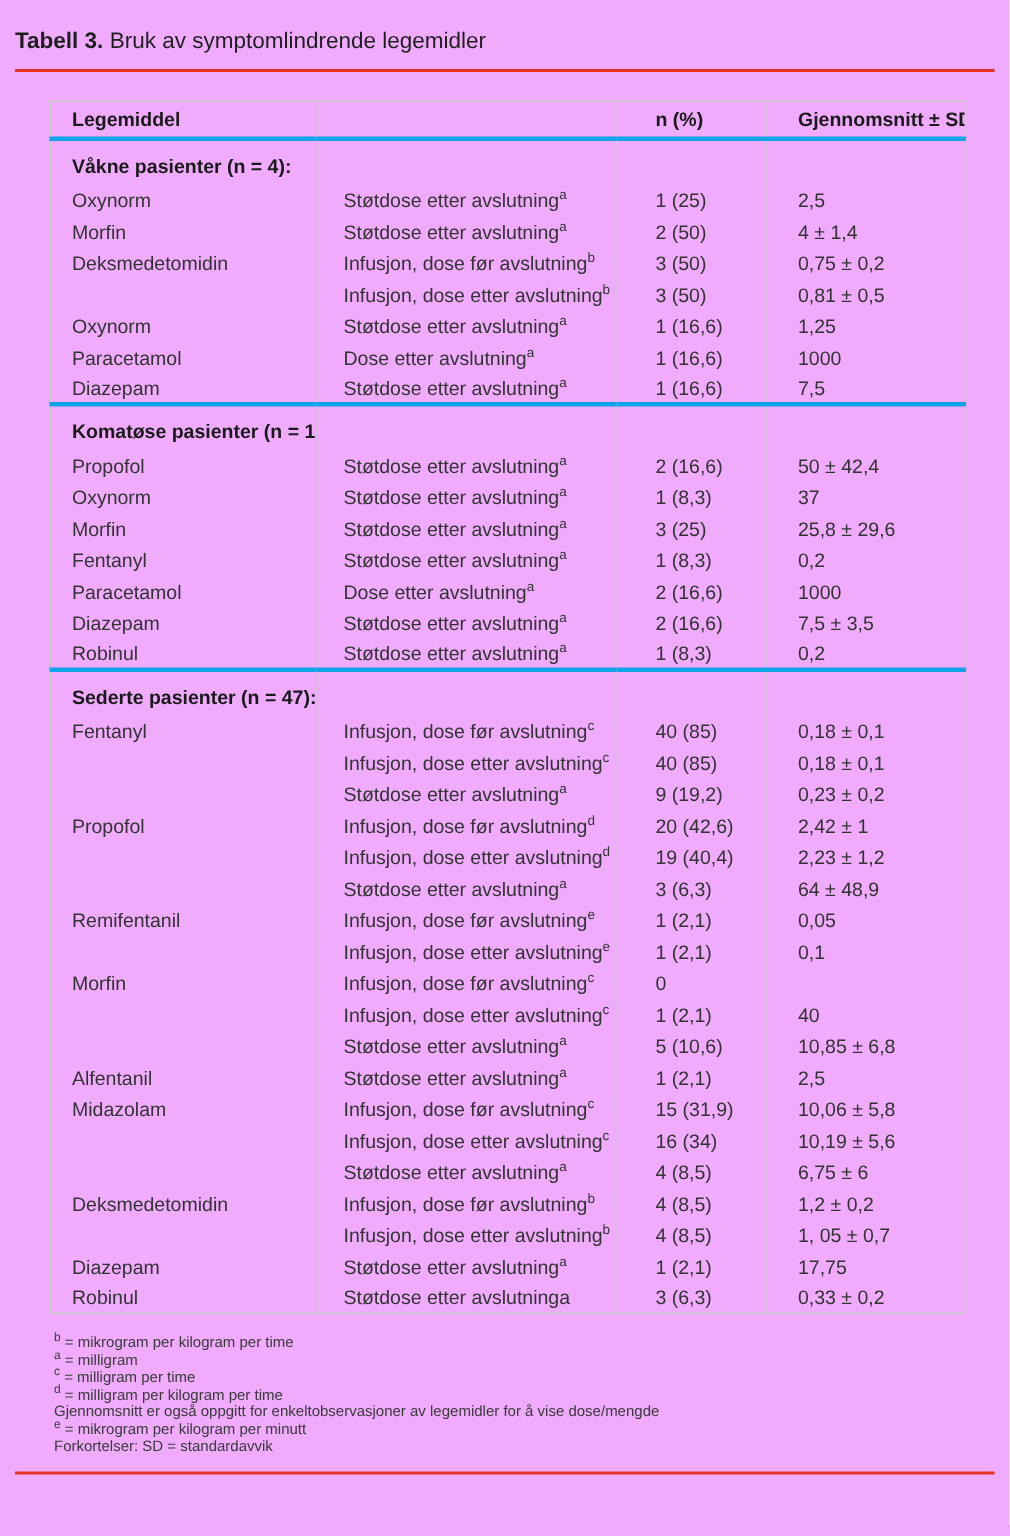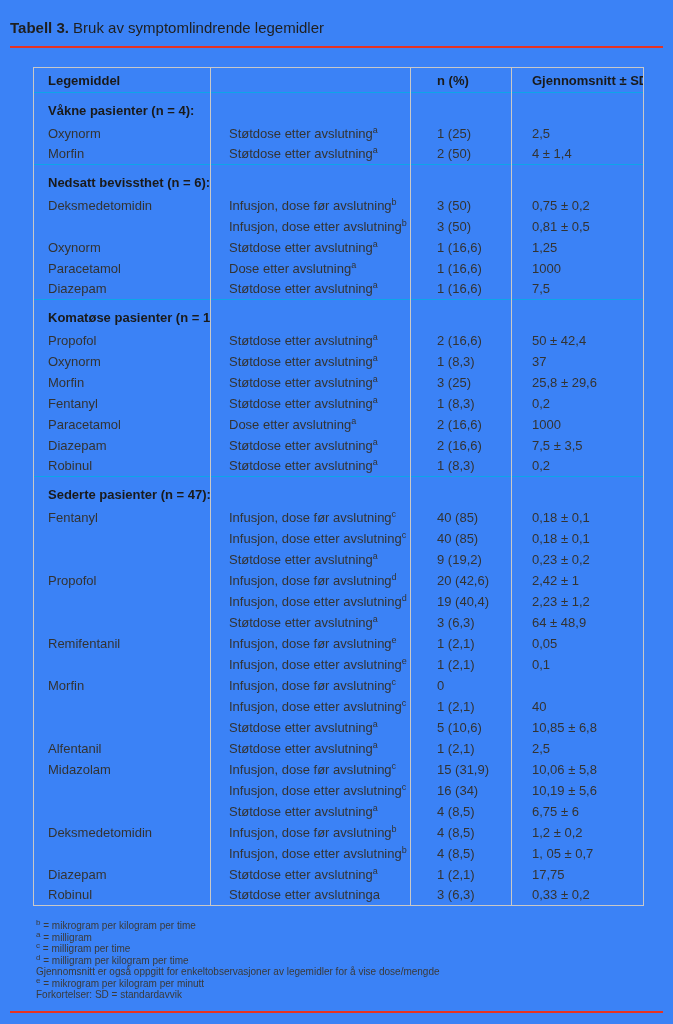--- a/index.html
+++ b/index.html
@@ -6,21 +6,21 @@
     margin: 0;
     padding: 0;
     background: #ffffff;
     font-family: "Liberation Sans", "DejaVu Sans", sans-serif;
     color: #2b2b2b;
   }
   .page {
     position: relative;
     width: 673px;
     height: 1024px;
-    background: #3b82f6;
+    background: #f0abfc;
     overflow: hidden;
   }
   .doc-title {
     margin: 18px 10px 0 10px;
     font-size: 15px;
     line-height: 19px;
     color: #1f1f1f;
   }
   .doc-title .bold { font-weight: bold; }
   .accent-rule {
@@ -55,21 +55,21 @@
     overflow: hidden;
   }
   table.meds .pc1 { padding-left: 14px; }
   table.meds .pc2 { padding-left: 18px; }
   table.meds .pc3 { padding-left: 26px; }
   table.meds .pc4 { padding-left: 20px; }
   tr.head-row { height: 25px; }
   tr.head-row th { font-weight: bold; color: #1a1a1a; }
   tr.section-row { height: 30px; }
   tr.section-row td {
-    border-top: 1px solid #0ea5e9;
+    border-top: 3px solid #0ea5e9;
     font-weight: bold;
     color: #1a1a1a;
     vertical-align: bottom;
   }
   tr.section-row td .sec-pad { display: block; padding-bottom: 5px; }
   tr.data-row { height: 21px; }
   sup.note {
     font-size: 9px;
     line-height: 0;
     vertical-align: super;
@@ -132,28 +132,20 @@
             <td class="pc2">Støtdose etter avslutning<sup class="note">a</sup></td>
             <td class="pc3">1 (25)</td>
             <td class="pc4">2,5</td>
           </tr>
           <tr class="data-row">
             <td class="pc1">Morfin</td>
             <td class="pc2">Støtdose etter avslutning<sup class="note">a</sup></td>
             <td class="pc3">2 (50)</td>
             <td class="pc4">4 ± 1,4</td>
           </tr>
-          <tr class="section-row">
-            <td class="pc1">
-              <span class="sec-pad">Nedsatt bevissthet (n = 6):</span>
-            </td>
-            <td class="pc2"></td>
-            <td class="pc3"></td>
-            <td class="pc4"></td>
-          </tr>
           <tr class="data-row">
             <td class="pc1">Deksmedetomidin</td>
             <td class="pc2">Infusjon, dose før avslutning<sup class="note">b</sup></td>
             <td class="pc3">3 (50)</td>
             <td class="pc4">0,75 ± 0,2</td>
           </tr>
           <tr class="data-row">
             <td class="pc1"></td>
             <td class="pc2">Infusjon, dose etter avslutning<sup class="note">b</sup></td>
             <td class="pc3">3 (50)</td>

